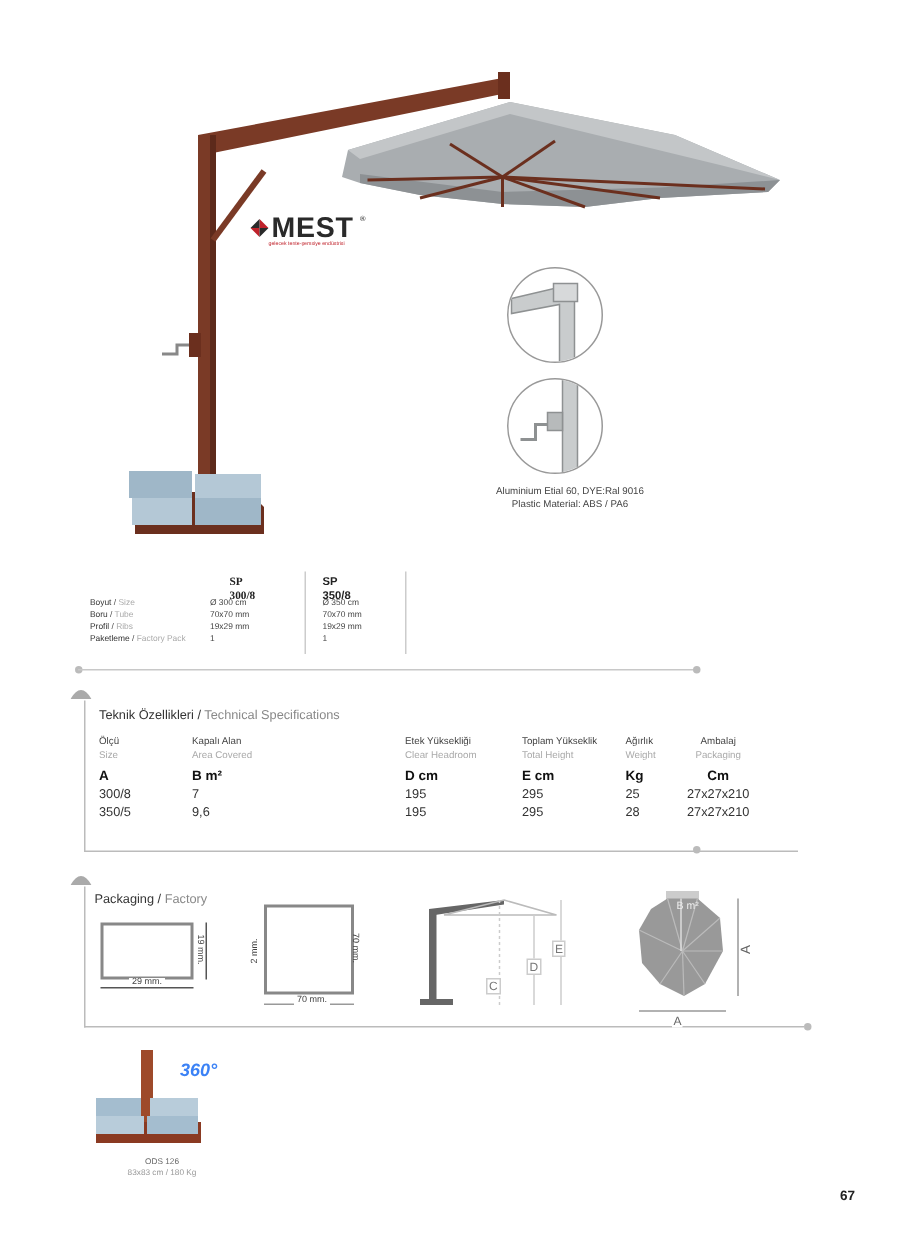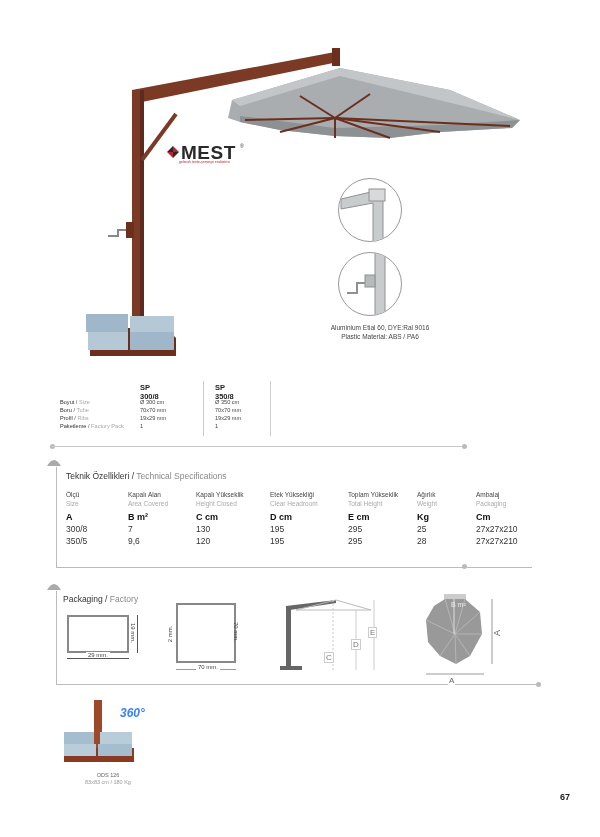--- a/index.html
+++ b/index.html
@@ -109,21 +109,21 @@
     <path d="M26 30 L18 30 L18 40 L8 40" stroke="#8e9192" stroke-width="2" fill="none"></path>
   </svg>
 </div>
 
 <div class="abs materials">
   <div>Aluminium Etial 60, DYE:Ral 9016</div>
   <div>Plastic Material: ABS / PA6</div>
 </div>
 
 <div id="small-spec" class="abs">
-  <span class="ss-head" style="left:80px;">SP 300/8</span>
+  <span class="ss-head" style="left:93px;font-family:Liberation Serif, serif;">SP 300/8</span>
   <span class="ss-head" style="left:155px;">SP 350/8</span>
   <div class="vdiv" style="left:143px; top:-2px; height:55px;"></div>
   <div class="vdiv" style="left:210px; top:-2px; height:55px;"></div>
 
   <div class="ss-row ss-label" style="left:0; top:16px;"><span class="tr">Boyut</span> / <span class="en">Size</span></div>
   <div class="ss-row" style="left:80px; top:16px;">Ø 300 cm</div>
   <div class="ss-row" style="left:155px; top:16px;">Ø 350 cm</div>
 
   <div class="ss-row ss-label" style="left:0; top:24px;"><span class="tr">Boru</span> / <span class="en">Tube</span></div>
   <div class="ss-row" style="left:80px; top:24px;">70x70 mm</div>
@@ -156,27 +156,20 @@
       <span class="val">300/8</span>
       <span class="val">350/5</span>
   </div>
   <div class="col" style="left:128px;">
     <span class="tr">Kapalı Alan</span>
       <span class="en">Area Covered</span>
     <span class="unit">B m²</span>
       <span class="val">7</span>
       <span class="val">9,6</span>
   </div>
-  <div class="col" style="left:196px;">
-    <span class="tr">Kapalı Yükseklik</span>
-      <span class="en">Height Closed</span>
-    <span class="unit">C cm</span>
-      <span class="val">130</span>
-      <span class="val">120</span>
-  </div>
   <div class="col" style="left:270px;">
     <span class="tr">Etek Yüksekliği</span>
       <span class="en">Clear Headroom</span>
     <span class="unit">D cm</span>
       <span class="val">195</span>
       <span class="val">195</span>
   </div>
   <div class="col" style="left:348px;">
     <span class="tr">Toplam Yükseklik</span>
       <span class="en">Total Height</span>
@@ -184,21 +177,21 @@
       <span class="val">295</span>
       <span class="val">295</span>
   </div>
   <div class="col" style="left:417px;">
     <span class="tr">Ağırlık</span>
       <span class="en">Weight</span>
     <span class="unit">Kg</span>
       <span class="val">25</span>
       <span class="val">28</span>
   </div>
-  <div class="col" style="left:476px;">
+  <div class="col" style="left:458px;text-align:center;">
     <span class="tr">Ambalaj</span>
       <span class="en">Packaging</span>
     <span class="unit">Cm</span>
       <span class="val">27x27x210</span>
       <span class="val">27x27x210</span>
   </div>
 </div>
 <div class="abs dot" style="left:462px; top:564px;"></div>
 
 <svg class="abs umb-icon" style="left:47px; top:582px;" viewBox="0 0 14 9">

